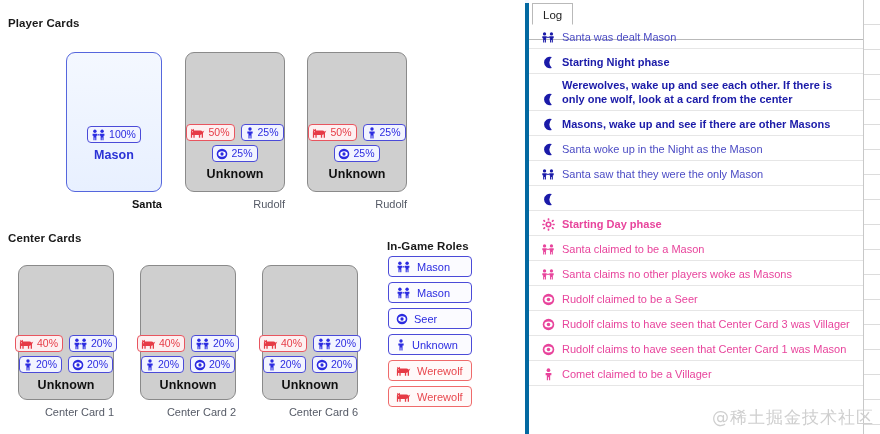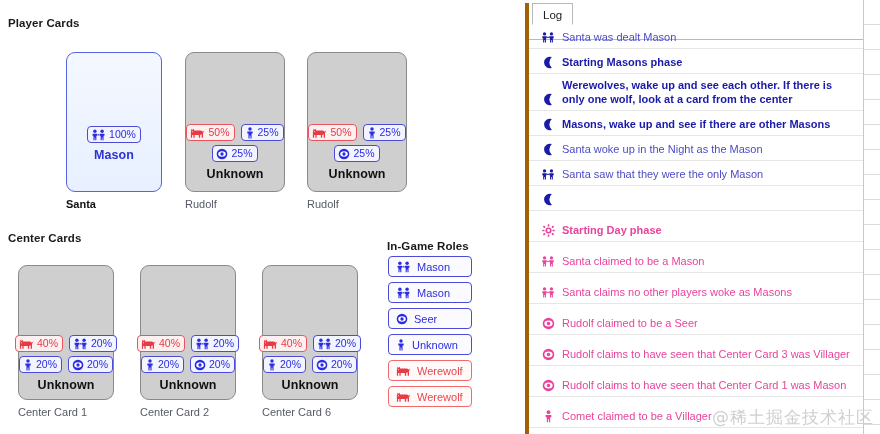--- a/index.html
+++ b/index.html
@@ -2,21 +2,21 @@
 <html><head>
 <meta charset="utf-8">
 <style>
   * { box-sizing: border-box; margin: 0; padding: 0; }
   html, body {
     width: 880px; height: 434px;
     overflow: hidden;
     background: #ffffff;
     font-family: "Liberation Sans", sans-serif;
   }
-  #root { position: relative; width: 880px; height: 434px; background: #a16207; }
+  #root { position: relative; width: 880px; height: 434px; background: #0369a1; }
 
   
   #left-panel { position: absolute; left: 0; top: 0; width: 525px; height: 434px; background: #ffffff; }
 
   .section-title {
     font-size: 11.5px; font-weight: bold; color: #1a1a1a;
     letter-spacing: .1px;
   }
   #player-cards-title { position: absolute; left: 8px; top: 17px; }
   #center-cards-title { position: absolute; left: 8px; top: 232px; }
@@ -37,21 +37,21 @@
     background: #eef4ff;
     background-image: linear-gradient(180deg,#f4f8ff 0%, #e8f0ff 100%);
     border: 1.4px solid #5566dd;
   }
   .card-name-inside {
     font-size: 12.5px; font-weight: bold; color: #111111;
     margin-top: 5px; letter-spacing: .1px;
   }
   .card.known .card-name-inside { color: #2b32d6; }
   .card-label {
-    position: absolute; width: 100%; text-align: left;
+    position: absolute; width: 100%; text-align: right;
     font-size: 11px; color: #555a66;
   }
   .card-label.bold { font-weight: bold; color: #111; }
 
   
   .badge-rows { display: flex; flex-direction: column; gap: 4px; align-items: center; width: 100%; margin-top: 33px; }
   .badge-row  { display: flex; gap: 6px; justify-content: center; }
   .badge {
     display: inline-flex; align-items: center; gap: 3px;
     border: 1.3px solid #4b4bd8; border-radius: 4px;
@@ -104,21 +104,21 @@
     border-bottom: 1px solid #e6e6e6;
     font-size: 11px; line-height: 14px;
     color: #3b3bd0;
     min-height: 25px;
   }
   .log-row .log-icon { flex: 0 0 auto; margin-top: 1px; width: 14px; height: 14px; display:flex; align-items:center; justify-content:center;}
   .log-row .log-text { flex: 1 1 auto; }
   .log-row.bold  { font-weight: bold; color: #1a1aa8; }
   .log-row.night { color: #1a1aa8; }
   .log-row.night.dim { font-weight: normal; color: #4b4bc4; }
-  .log-row.day   { color: #e8449c; margin-top: 6px; }
+  .log-row.day   { color: #e8449c; }
   .log-row.day.bold { color: #e8449c; font-weight: bold; }
 
   
   #right-edge-panel {
     position: absolute; left: 863px; top: 0; width: 17px; height: 434px;
     background: #ffffff; border-left: 1px solid #c8c8c8;
   }
   .edge-row { height: 25px; border-bottom: 1px solid #dcdcdc; }
 
   
@@ -470,21 +470,21 @@
       </svg>
           </span>
           <span class="log-text">Santa was dealt Mason</span>
         </div>
         <div class="log-row night bold">
           <span class="log-icon">
             <svg width="13" height="13" viewBox="0 0 14 14">
         <path fill="#1a1aa8" d="M10.6 1.2 A6.2 6.2 0 1 0 10.6 12.8 A7.6 7.6 0 0 1 10.6 1.2 Z"></path>
       </svg>
           </span>
-          <span class="log-text">Starting Masons phase</span>
+          <span class="log-text">Starting Night phase</span>
         </div>
         <div class="log-row night bold">
           <span class="log-icon">
             <svg width="13" height="13" viewBox="0 0 14 14">
         <path fill="#1a1aa8" d="M10.6 1.2 A6.2 6.2 0 1 0 10.6 12.8 A7.6 7.6 0 0 1 10.6 1.2 Z"></path>
       </svg>
           </span>
           <span class="log-text">Werewolves, wake up and see each other. If there is only one wolf, look at a card from the center</span>
         </div>
         <div class="log-row night bold">

